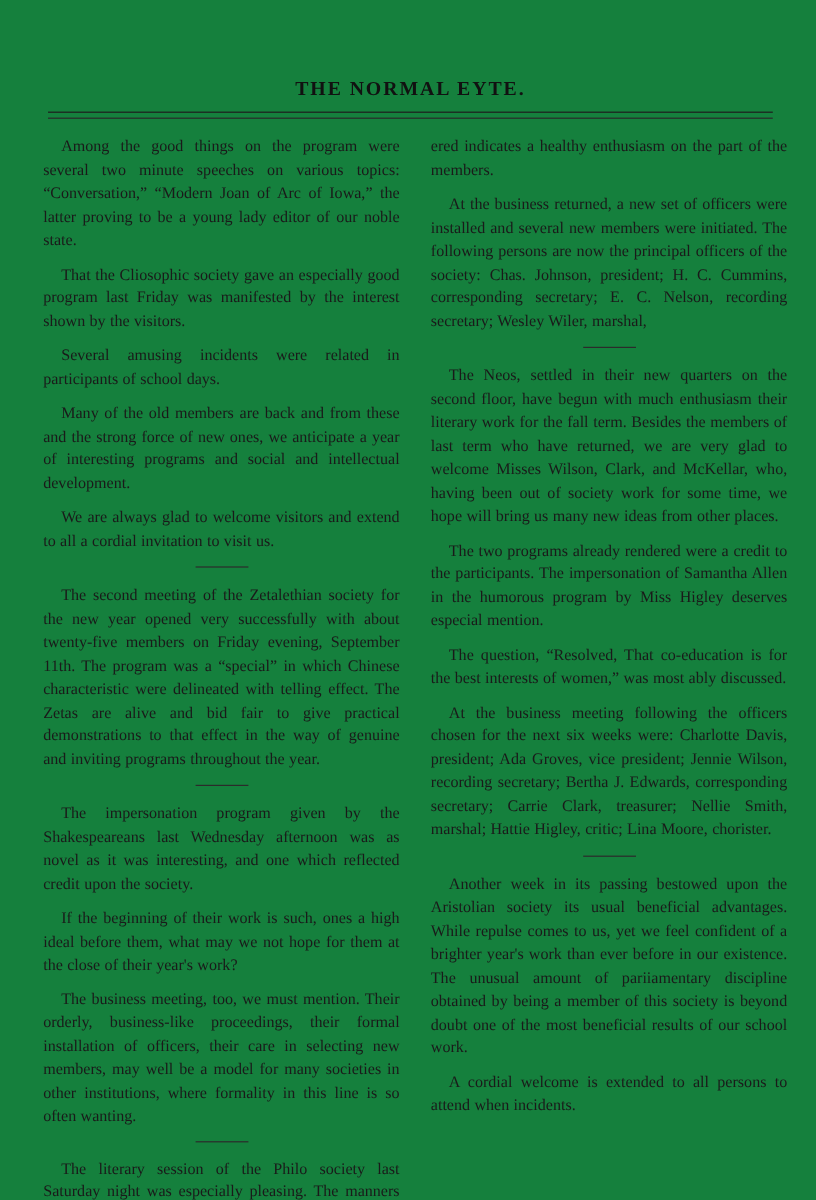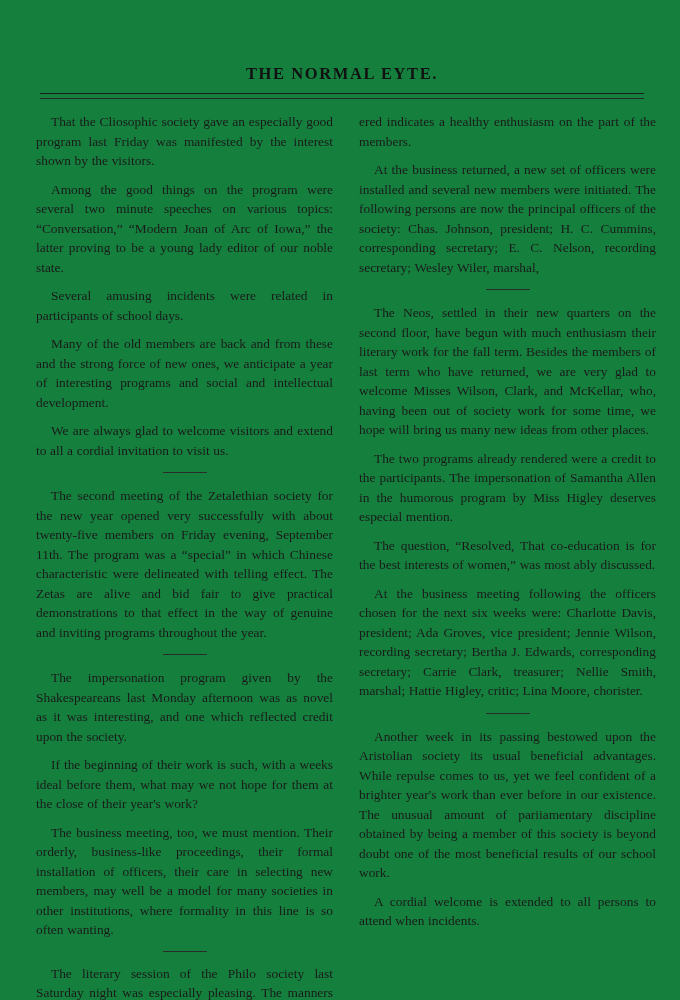--- a/index.html
+++ b/index.html
@@ -86,38 +86,38 @@
 <div class="page">
 
   <div class="masthead">THE NORMAL EYTE.</div>
   <div class="rule-double"></div>
 
   <div class="columns">
 
     <div class="col">
 
       <div>
+        <p class="para">Among the good things on the program were several two minute speeches on various topics: “Conversation,” “Modern Joan of Arc of Iowa,” the latter proving to be a young lady editor of our noble state.</p>
         <p class="para">That the Cliosophic society gave an especially good program last Friday was manifested by the interest shown by the visitors.</p>
-        <p class="para">Among the good things on the program were several two minute speeches on various topics: “Conversation,” “Modern Joan of Arc of Iowa,” the latter proving to be a young lady editor of our noble state.</p>
         <p class="para">Several amusing incidents were related in participants of school days.</p>
         <p class="para">Many of the old members are back and from these and the strong force of new ones, we anticipate a year of interesting programs and social and intellectual development.</p>
         <p class="para">We are always glad to welcome visitors and extend to all a cordial invitation to visit us.</p>
       </div>
 
       <div class="sep"></div>
 
       <div>
         <p class="para">The second meeting of the Zetalethian society for the new year opened very successfully with about twenty-five members on Friday evening, September 11th. The program was a “special” in which Chinese characteristic were delineated with telling effect. The Zetas are alive and bid fair to give practical demonstrations to that effect in the way of genuine and inviting programs throughout the year.</p>
       </div>
 
       <div class="sep"></div>
 
       <div>
-        <p class="para">The impersonation program given by the Shakespeareans last Monday afternoon was as novel as it was interesting, and one which reflected credit upon the society.</p>
-        <p class="para">If the beginning of their work is such, with a weeks ideal before them, what may we not hope for them at the close of their year's work?</p>
+        <p class="para">The impersonation program given by the Shakespeareans last Wednesday afternoon was as novel as it was interesting, and one which reflected credit upon the society.</p>
+        <p class="para">If the beginning of their work is such, ones a high ideal before them, what may we not hope for them at the close of their year's work?</p>
         <p class="para">The business meeting, too, we must mention. Their orderly, business-like proceedings, their formal installation of officers, their care in selecting new members, may well be a model for many societies in other institutions, where formality in this line is so often wanting.</p>
       </div>
 
       <div class="sep tight"></div>
 
       <div>
         <p class="para">The literary session of the Philo society last Saturday night was especially pleasing. The manners in which the productions were rend-</p>
       </div>
 
     </div>

